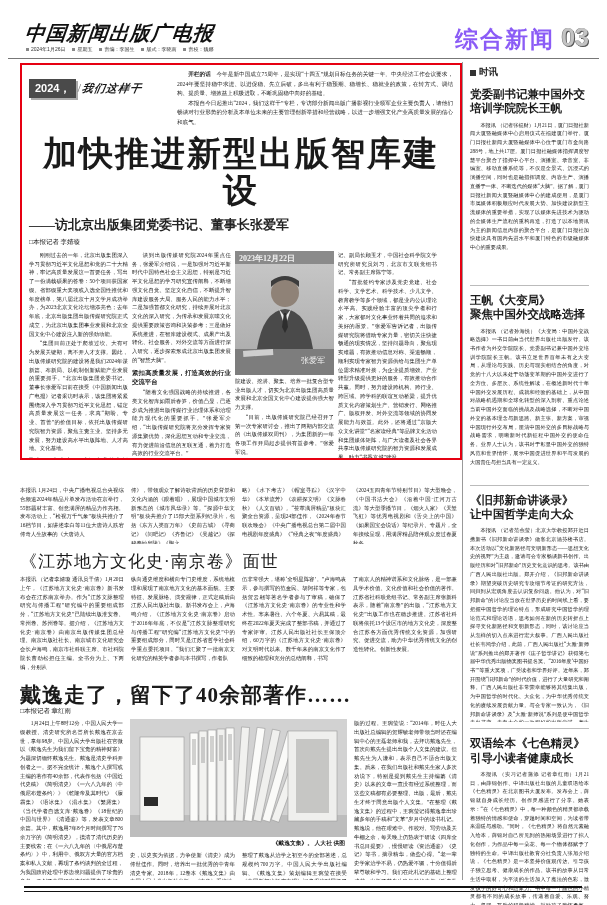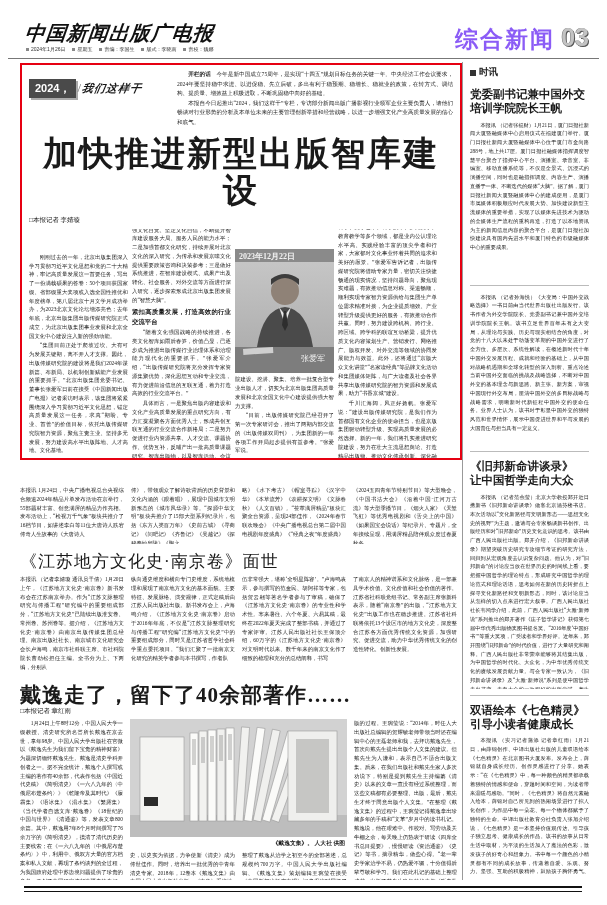--- a/index.html
+++ b/index.html
@@ -29,21 +29,21 @@
   .badge-slash{display:inline-block;color:#777;font-size:13px;margin:0 1px;}
   .badge-slogan{display:inline-block;font-size:11px;font-weight:bold;font-style:italic;
                 transform:skewX(-10deg);letter-spacing:1px;}
   .opening{flex:1;font-size:5.6px;line-height:1.7;text-align:justify;}
   .opening p{margin:0;text-indent:2em;}
   .opening .lbl{font-weight:bold;}
   .lead-headline{font-size:34px;font-weight:bold;text-align:center;letter-spacing:2px;
                  margin:8px 0 6px;line-height:1.1;}
   .lead-subhead{font-size:13px;font-weight:bold;margin:2px 0 4px;color:#222;}
   .lead-byline{font-size:6.5px;margin:0 0 4px;}
-  .lead-body{display:flex;gap:4px;height:250px;overflow:hidden;align-items:flex-end;}
+  .lead-body{display:flex;gap:4px;height:250px;overflow:hidden;}
   .col{width:99px;flex:none;font-size:5.4px;line-height:1.62;text-align:justify;}
   .col p{margin:0 0 1px;text-indent:2em;}
   .col .sub{font-weight:bold;font-size:6.4px;text-indent:0;line-height:1.45;margin:3px 0 2px;}
   
   .portrait{width:99px;height:124px;margin-bottom:2px;position:relative;background:#bdbdbd;}
   
   .s2-headline{position:absolute;left:20px;top:457px;width:437px;font-size:20px;
                font-weight:bold;letter-spacing:1px;}
   .s2-body{position:absolute;left:20px;top:486px;width:437px;height:58px;overflow:hidden;
            display:flex;gap:7px;}
@@ -117,20 +117,21 @@
     <div class="lead-top">
       <div class="badge">
         <span class="badge-year">2024，</span><span class="badge-slash">/</span><span class="badge-slogan">我们这样干</span>
       </div>
       <div class="opening">
         <p><span class="lbl">开栏的话</span>　<span>今年是新中国成立75周年，是实现“十四五”规划目标任务的关键一年。中央经济工作会议要求，2024年要坚持稳中求进、以进促稳、先立后破，多出有利于稳预期、稳增长、稳就业的政策，在转方式、调结构、提质量、增效益上积极进取，不断巩固稳中向好的基础。</span></p>
         <p>本报自今日起推出“2024，我们这样干”专栏，专访部分新闻出版广播影视行业领军企业主要负责人，请他们畅谈对行业形势的分析及本单位未来的主要管理创新举措和经营战略，以进一步增强文化产业高质量发展的信心和底气。</p>
       </div>
     </div>
     <div class="lead-headline">加快推进新型出版智库建设</div>
+    <div class="lead-subhead">——访北京出版集团党委书记、董事长张爱军</div>
     <div class="lead-byline">□本报记者  李婧璇</div>
     <div class="lead-body">
       <div class="col">
         <p>刚刚过去的一年，北京出版集团深入学习贯彻习近平文化思想和党的二十大精神，牢记高质量发展这一首要任务，写出了一份满载硕果的答卷：50个项目获国家级、省部级重大奖项或入选全国性推优和年度榜单，第八届北京十月文学月成功举办，为2023北京文化论坛增添亮色；去年年底，北京出版集团出版传媒研究院正式成立，为北京出版集团事业发展和北京全国文化中心建设注入新的强劲动能。</p>
         <p>“集团目前正处于爬坡过坎、大有可为发展关键期，离不开人才支撑。因此，出版传媒研究院的建设将是我们2024年谋新篇、布新局、以机制创新赋能产业发展的重要抓手。”北京出版集团党委书记、董事长张爱军日前在接受《中国新闻出版广电报》记者采访时表示，该集团将紧紧围绕深入学习贯彻习近平文化思想，锚定高质量发展这一任务，求真“期盼、专业、首善”的价值目标，依托出版传媒研究院智力资源，聚焦主责主业、坚持多元发展，努力建设高水平出版阵地、人才高地、文化基地。</p>
         <p class="sub">聚焦“国之大者”，建设专业的出版研究中心</p>
 
       </div>
       <div class="col">
         <p>谈到出版传媒研究院2024年重点任务，张爱军介绍说，一是加强对习近平新时代中国特色社会主义思想，特别是习近平文化思想的学习研究宣传阐释，不断增强文化自觉、坚定文化自信，不断提升智库建设服务大局、服务人民的能力水平；二是加强首都文化研究，持续开展对北京文化的深入研究，为传承和发展京味文化提供重要政策咨询和决策参考；三是做好系统推进，在智库建设模式、成果产出及转化、社会服务、对外交流等方面进行深入研究，逐步探索形成北京出版集团发展的“智慧大脑”。</p>
@@ -277,20 +278,22 @@
 
     <div class="sb-art">
       <div class="sb-title" style="white-space:pre-line">党委副书记兼中国外交培训学院院长王帆</div>
       <div class="sb-body" style="height:158px">
         <p>本报讯  （记者张福财）1月21日，厦门日报社新闻大厦暨融媒体中心启用仪式在福建厦门举行。厦门日报社新闻大厦暨融媒体中心位于厦门市金尚路288号，地上共17层。厦门日报社融媒体指挥调度智慧平台聚合了指挥中心平台、演播室、录音室、非编室、移动直播系统等，不仅是全景式、沉浸式的演播空间，同时也是融指挥调度、内容生产、演播直播于一体、不断迭代的媒体“大脑”。据了解，厦门日报社新闻大厦暨融媒体中心的建成使用，是厦门市属媒体积极顺应时代发展大势、加快建设新型主流媒体的重要举措，实现了以媒体先进技术为驱动的全媒体生产流程的重构再造，打造了以本地资讯为主的新闻信息内容的聚合平台，是厦门日报社加快建设具有国内先进水平和厦门特色的市级融媒体中心的重要成果。</p>
       </div>
     </div>
     <div class="sb-div"></div>
 
     <div class="sb-art">
+      <div class="sb-title" style="white-space:pre-line">王帆《大变局》
+聚焦中国外交战略选择</div>
       <div class="sb-body" style="height:152px">
         <p>本报讯  （记者孙海悦）《大变局：中国外交战略选择》一书日前由当代世界出版社出版发行。该书作者为外交学院院长、党委副书记兼中国外交培训学院院长王帆。该书立足世界百年未有之大变局，从理论与实践、历史与现实相结合的角度，对党的十八大以来处于动荡变革期的中国外交进行了全方位、多层次、系统性解读，在概述新时代十年中国外交发展历程、成就和经验的基础上，从中国对战略机遇期和全球化转型的深入剖析、重点论述当前中国外交面临的挑战及战略选择，不断对中国外交的基本理念与新思路、新主张、新方案，审视中国现行外交布局，厘清中国外交的多目标战略与战略需求，明晰新时代新征程中国外交的使命任务。业界人士认为，该书对于彰显中国外交的独特风范和世界情怀，展示中国促进世界和平与发展的大国责任与担当具有一定意义。</p>
       </div>
     </div>
     <div class="sb-div"></div>
 
     <div class="sb-art">
       <div class="sb-title" style="white-space:pre-line">《旧邦新命讲谈录》
 让中国哲学走向大众</div>
       <div class="sb-body" style="height:196px">

